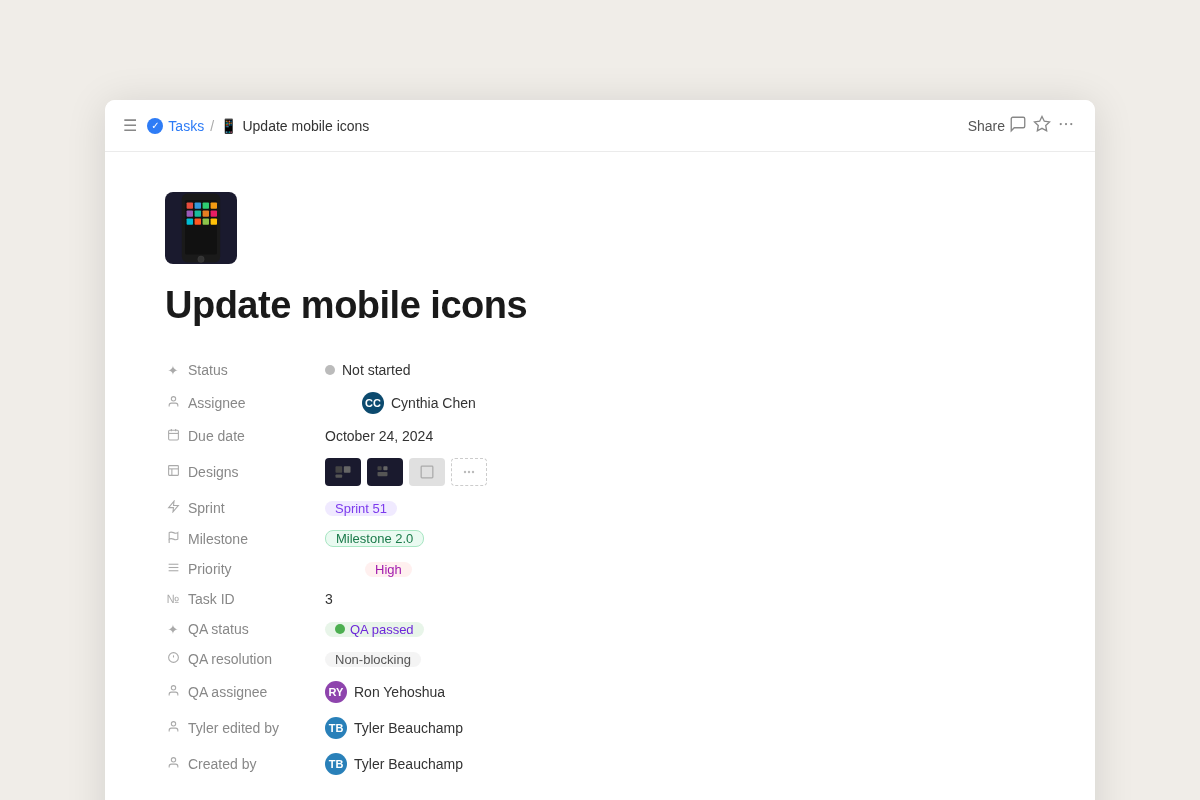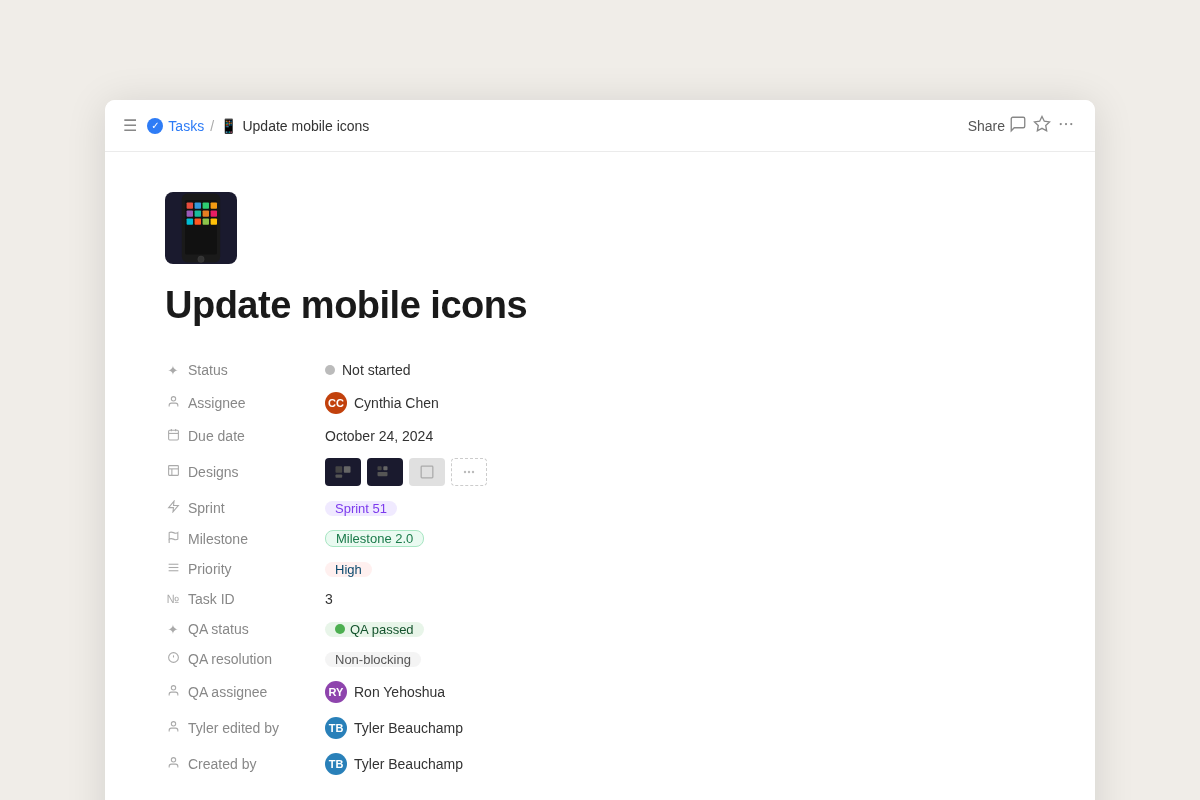--- a/index.html
+++ b/index.html
@@ -170,35 +170,35 @@
       width: 22px;
       height: 22px;
       border-radius: 50%;
       display: flex;
       align-items: center;
       justify-content: center;
       font-size: 11px;
       font-weight: 700;
       color: white;
     }
-    .avatar-cc { background: #c2410c; }
+    .avatar-cc { background: #0c4a6e; margin-left: 37px; }
     .avatar-ry { background: #8e44ad; }
     .avatar-tb { background: #2980b9; }
 
     .tag {
       padding: 0 10px;
       border-radius: 8px;
       font-size: 13px;
       font-weight: 500;
     }
     .tag-purple { background: #f0eaff; color: #7c3aed; }
     .tag-green-outline { background: #eafaf1; color: #1a7a4a; border: 1px solid #a8e6c3; }
-    .tag-red { background: #fff0ef; color: #0c4a6e; }
+    .tag-red { background: #fff0ef; color: #a21caf; margin-left: 40px; }
     .tag-gray { background: #f4f4f4; color: #555; }
-    .tag-green-solid { background: #e8f5e9; color: #14532d; display: flex; align-items: center; gap: 5px; }
+    .tag-green-solid { background: #e8f5e9; color: #6d28d9; display: flex; align-items: center; gap: 5px; }
 
     .design-thumbnails {
       display: flex;
       align-items: center;
       gap: 6px;
     }
     .thumb {
       width: 36px;
       height: 28px;
       border-radius: 4px;

